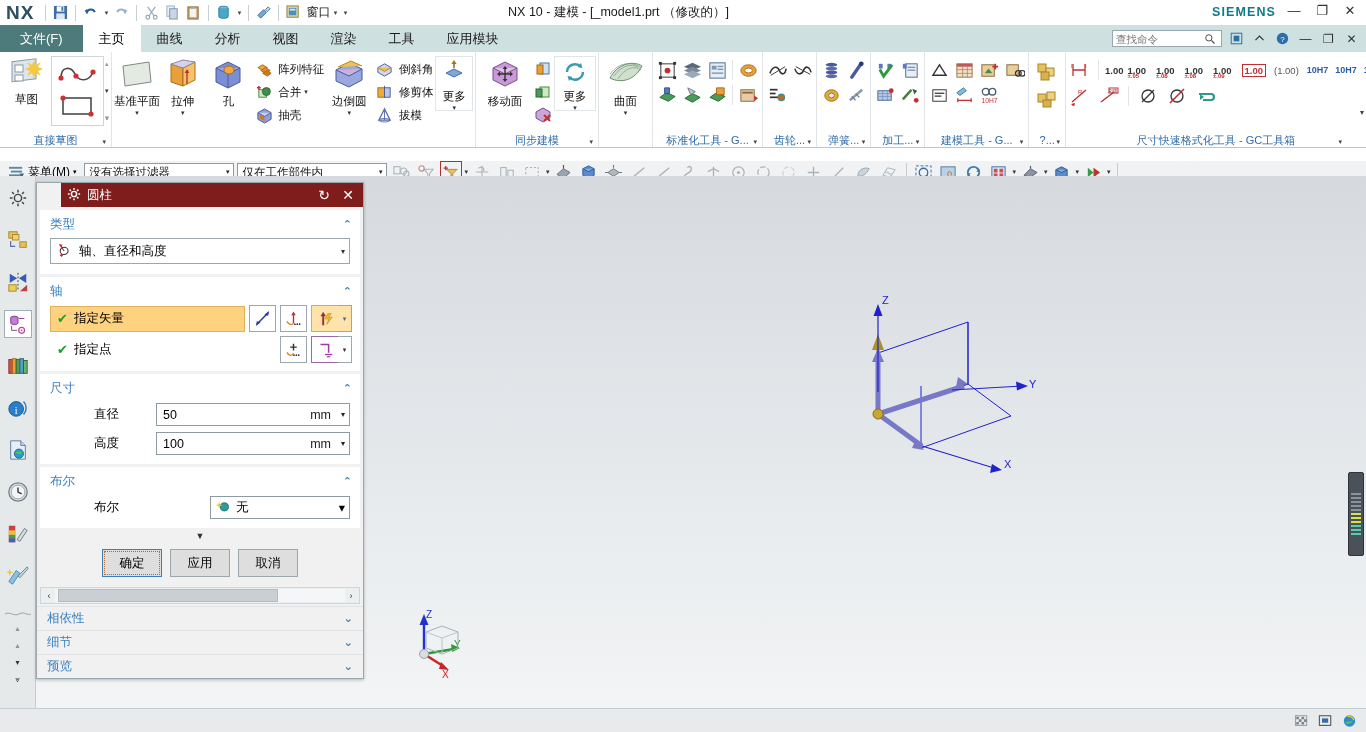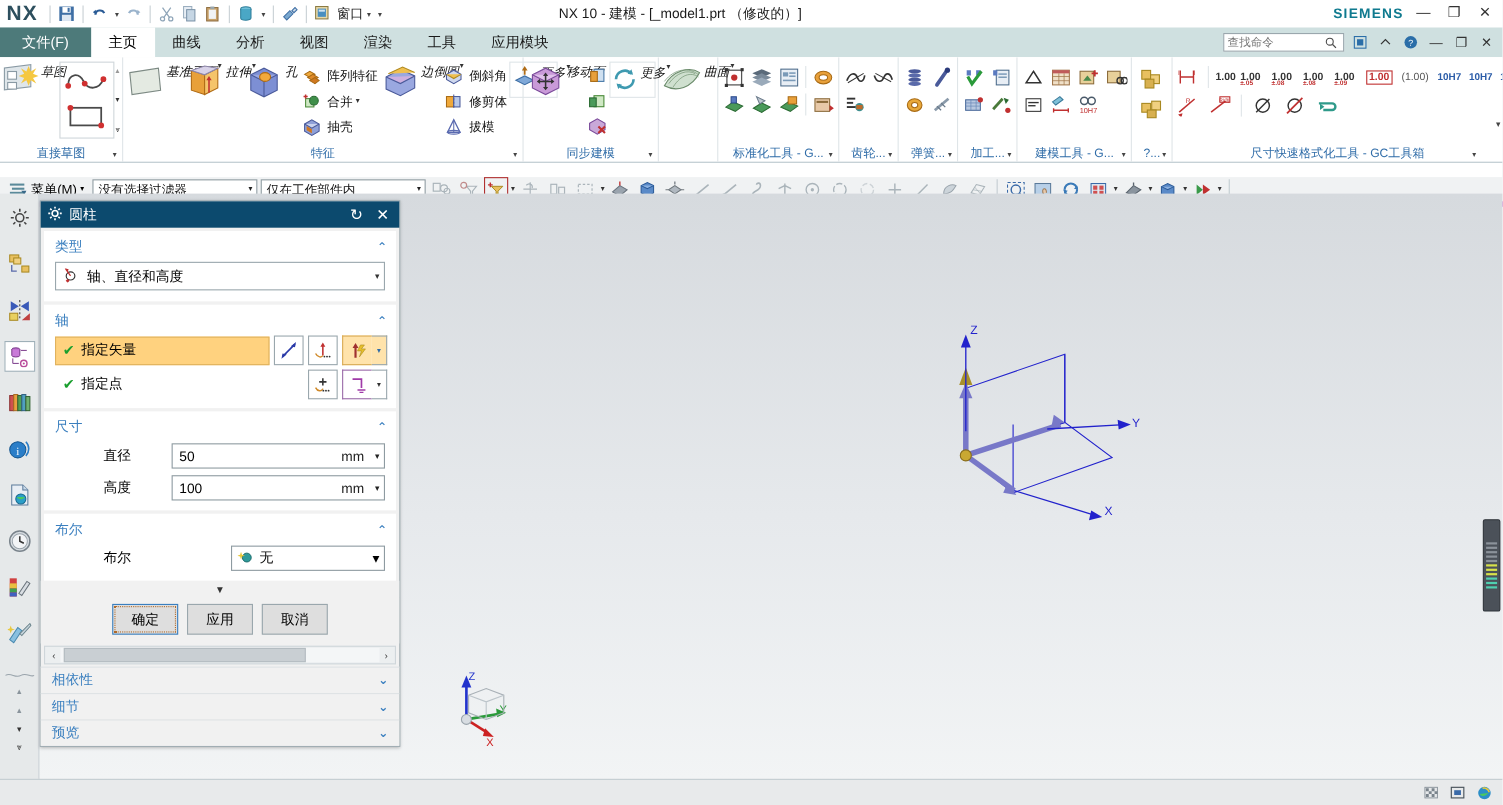--- a/index.html
+++ b/index.html
@@ -75,22 +75,22 @@
     position:relative; display:flex; flex-direction:column; height:96px;
     border-right:1px solid #dfe5e8; padding:0 2px;
   }
   .group-body { flex:1; display:flex; align-items:flex-start; padding-top:4px; }
   .group-label {
     height:15px; line-height:15px; text-align:center; font-size:11px; color:#2f6ca8;
     position:relative;
   }
   .group-label .gcaret { position:absolute; right:3px; top:1px; font-size:7px; color:#444; }
   .bigbtn {
-    width:54px; display:flex; flex-direction:row; gap:1px;
-    cursor:default; padding-top:2px;font-style:italic;
+    width:54px; display:flex; flex-direction:column; align-items:center; gap:1px;
+    cursor:default; padding-top:2px;
   }
   .bigbtn .lbl { font-size:11.5px; color:#111; white-space:nowrap; }
   .bigbtn .dc { font-size:7px; color:#333; line-height:5px; }
   .smallcol { display:flex; flex-direction:column; gap:1px; padding-top:2px; }
   .smallbtn { display:flex; align-items:center; gap:3px; height:22px; cursor:default; padding:0 2px; }
   .smallbtn .lbl { font-size:11.5px; color:#111; white-space:nowrap; }
   .iconrow { display:flex; gap:1px; }
   .icn { width:24px; height:24px; display:flex; align-items:center; justify-content:center; }
   .icn.sm { width:22px; height:22px; }
   .vsep { width:1px; background:#dfe5e8; margin:2px 2px; }
@@ -141,22 +141,22 @@
   .vscroll i.y { background:#d7e24a; }
   .vscroll i.g { background:#4fd0b0; }
 
   
   .dialog {
     position:absolute; left:36px; top:182px; width:328px;
     background:#f1f1f1; border:1px solid #9aa7ad;
     box-shadow:0 1px 3px rgba(0,0,0,.25);
   }
   .dlg-title {
-    height:24px; background:#0c4a6e; color:#fff; display:flex; align-items:center;
-    padding:0 6px; gap:6px; font-size:12.5px;
+    height:24px; background:#7f1d1d; color:#fff; display:flex; align-items:center;
+    padding:0 6px; gap:6px; font-size:12.5px;margin-left:24px;
   }
   .dlg-title .t { flex:1; }
   .dlg-title .a { width:18px; text-align:center; cursor:default; font-size:14px; }
   .dlg-sec { background:#fff; margin:3px 3px 0 3px; padding:2px 0 6px 0; }
   .sec-head {
     display:flex; align-items:center; justify-content:space-between;
     padding:4px 8px 3px 10px; font-size:12.5px; color:#3a7fbf;
   }
   .sec-head .chev { color:#3a7fbf; font-size:11px; font-weight:bold; }
   .dlg-row { display:flex; align-items:center; padding:2px 8px 2px 10px; gap:4px; }
@@ -523,24 +523,20 @@
             <svg width="26" height="26" viewBox="0 0 26 26">
                 <path d="M5 14 L13 10 L21 14 L13 18 Z" fill="#7fa8d8" stroke="#3f6fa5"></path>
                 <path d="M13 3 L13 9" stroke="#b06c16" stroke-width="1.6"></path>
                 <path d="M13 1 l2.6 4 -5.2 0z" fill="#b06c16"></path>
               </svg>
           </span>
           <span class="lbl">更多</span>
           <span class="dc">▾</span>
         </div>
       </div>
-      <div class="group-label">
-        <span>特征</span>
-        <span class="gcaret">▾</span>
-      </div>
     </div>
 
     <div class="group" style="width:124px">
       <div class="group-body">
         <div class="bigbtn">
           <span>
             <svg width="36" height="32" viewBox="0 0 36 32">
                 <path d="M6 10 L18 4 L30 10 L30 22 L18 28 L6 22 Z" fill="#c99ad8" stroke="#7a4a9a"></path>
                 <path d="M6 10 L18 16 L30 10" fill="#e0c2ea" stroke="#7a4a9a"></path>
                 <path d="M12 16 L24 16 M18 10 L18 22" stroke="#333" stroke-width="1.4"></path>

